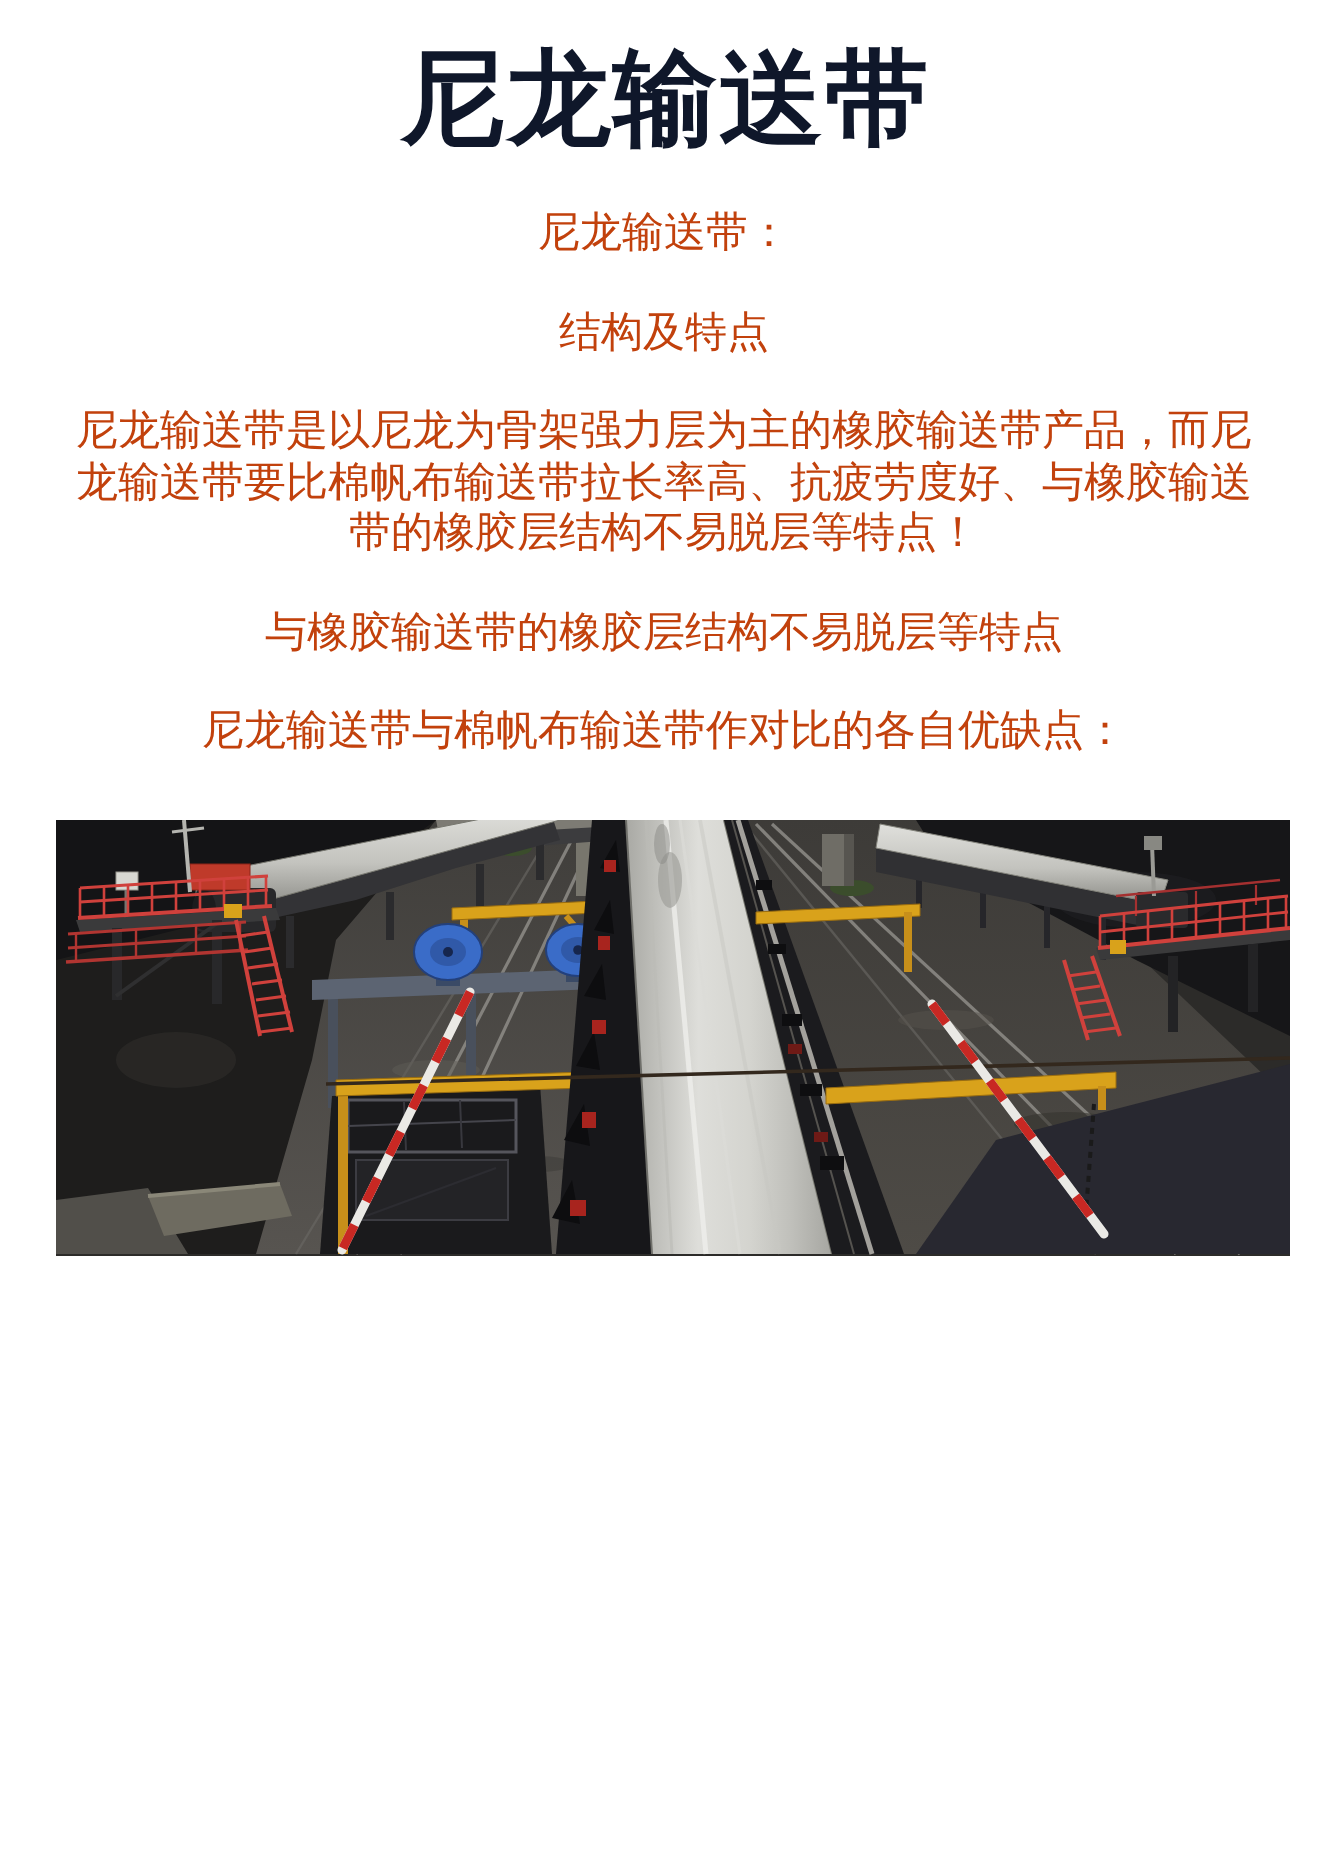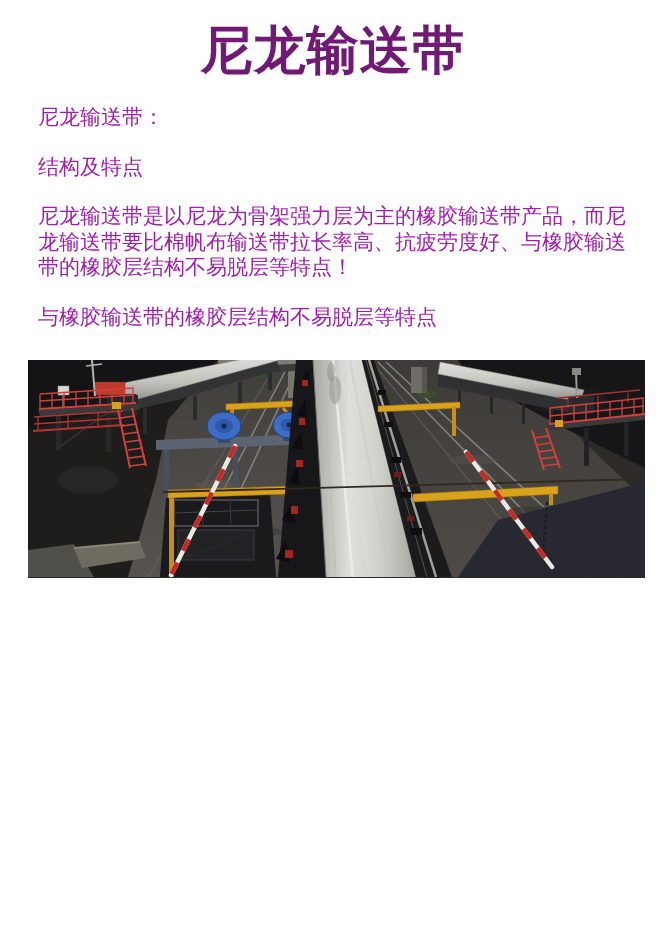--- a/index.html
+++ b/index.html
@@ -5,26 +5,26 @@
   html,body{margin:0;padding:0;}
   body{
     width:666px;height:930px;background:#ffffff;color:#000;
     font-family:"Liberation Sans","DejaVu Sans",sans-serif;
     overflow:hidden;
   }
   .page{width:666px;height:930px;background:#fff;}
   h1.doc-title{
     margin:20px 0 0 0;
     font-size:52px;line-height:60px;font-weight:700;
-    text-align:center;letter-spacing:1px;color:#701a75;
+    text-align:center;letter-spacing:1px;color:#0f172a;
   }
   .article{
     padding:0 40px 0 38px;
-    font-size:21px;line-height:25.5px;color:#a21caf;
-    text-align:left;
+    font-size:21px;line-height:25.5px;color:#c2410c;
+    text-align:center;
   }
   .article p{margin:24px 0;}
   .photo-figure{
     margin:31px 0 0 28px;
     width:617px;height:218px;
     line-height:0;
   }
   .photo-figure svg{display:block;}
 </style>
 </head>
@@ -32,20 +32,21 @@
 
 <main class="page">
 
   <h1 class="doc-title">尼龙输送带</h1>
 
   <section class="article">
     <p>尼龙输送带：</p>
     <p>结构及特点</p>
     <p>尼龙输送带是以尼龙为骨架强力层为主的橡胶输送带产品，而尼龙输送带要比棉帆布输送带拉长率高、抗疲劳度好、与橡胶输送带的橡胶层结构不易脱层等特点！</p>
     <p>与橡胶输送带的橡胶层结构不易脱层等特点</p>
+    <p>尼龙输送带与棉帆布输送带作对比的各自优缺点：</p>
   </section>
 
   <figure class="photo-figure">
     <svg width="617" height="218" viewBox="0 0 617 218" xmlns="http://www.w3.org/2000/svg">
       <defs>
         <linearGradient id="beltG" x1="0" y1="0" x2="1" y2="0">
           <stop offset="0" stop-color="#a9a9a4"></stop>
           <stop offset="0.35" stop-color="var(--belt_light,#dededa)"></stop>
           <stop offset="0.6" stop-color="#d4d4cf"></stop>
           <stop offset="0.8" stop-color="#c0c0bb"></stop>

